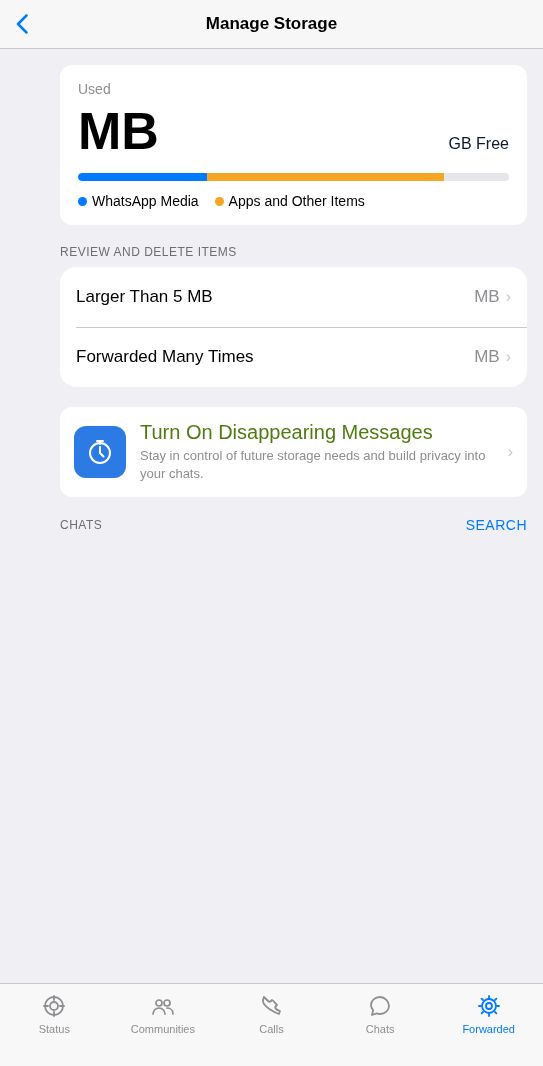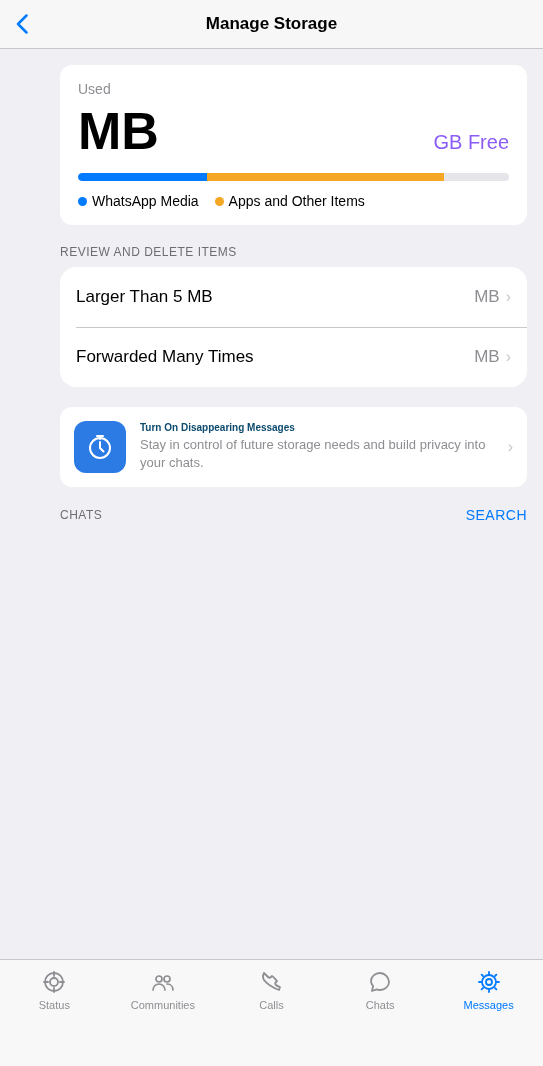--- a/index.html
+++ b/index.html
@@ -61,22 +61,22 @@
       align-items: baseline;
       justify-content: space-between;
       margin-bottom: 12px;
     }
     .storage-mb {
       font-size: 52px;
       font-weight: 700;
       color: #000;
     }
     .storage-gb-free {
-      font-size: 20px;
-      color: #8b5cf6;
+      font-size: 16px;
+      color: #0f172a;
     }
 
     
     .storage-bar {
       width: 100%;
       height: 8px;
       background: #E5E5EA;
       border-radius: 4px;
       margin-bottom: 12px;
       overflow: hidden;
@@ -191,23 +191,23 @@
       overflow: hidden;
     }
     .tools-icon-wrap svg {
       width: 32px;
       height: 32px;
     }
     .tools-text {
       flex: 1;
     }
     .tools-title {
-      font-size: 10px;
-      font-weight: 700;
-      color: #0c4a6e;
+      font-size: 20px;
+      font-weight: 400;
+      color: #4d7c0f;
       margin-bottom: 3px;
     }
     .tools-subtitle {
       font-size: 13px;
       color: #8E8E93;
       line-height: 1.4;
     }
     .tools-chevron {
       color: #C7C7CC;
       font-size: 16px;
@@ -237,21 +237,21 @@
       text-transform: uppercase;
       letter-spacing: 0.5px;
     }
 
     
     .tab-bar {
       position: fixed;
       bottom: 0;
       left: 0;
       width: 543px;
-      height: 107px;
+      height: 83px;
       background: rgba(249,249,249,0.94);
       border-top: 1px solid #C8C7CC;
       display: flex;
       align-items: flex-start;
       justify-content: space-around;
       padding-top: 8px;
     }
     .tab-item {
       display: flex;
       flex-direction: column;
@@ -409,16 +409,16 @@
   </div>
 
   <div class="tab-item">
     <div class="tab-icon settings-active">
       <svg viewBox="0 0 26 26" fill="none" xmlns="http://www.w3.org/2000/svg">
         <circle cx="13" cy="13" r="3" stroke="#007AFF" stroke-width="1.8"></circle>
         <path d="M13 3v2M13 21v2M3 13H5M21 13h2M5.6 5.6l1.4 1.4M19 19l1.4 1.4M5.6 20.4l1.4-1.4M19 7l1.4-1.4" stroke="#007AFF" stroke-width="1.8" stroke-linecap="round"></path>
         <path d="M13 6a7 7 0 100 14A7 7 0 0013 6z" stroke="#007AFF" stroke-width="1.8"></path>
       </svg>
     </div>
-    <span class="tab-label active">Messages</span>
+    <span class="tab-label active">Forwarded</span>
   </div>
 
 </div>
 
 </body></html>

